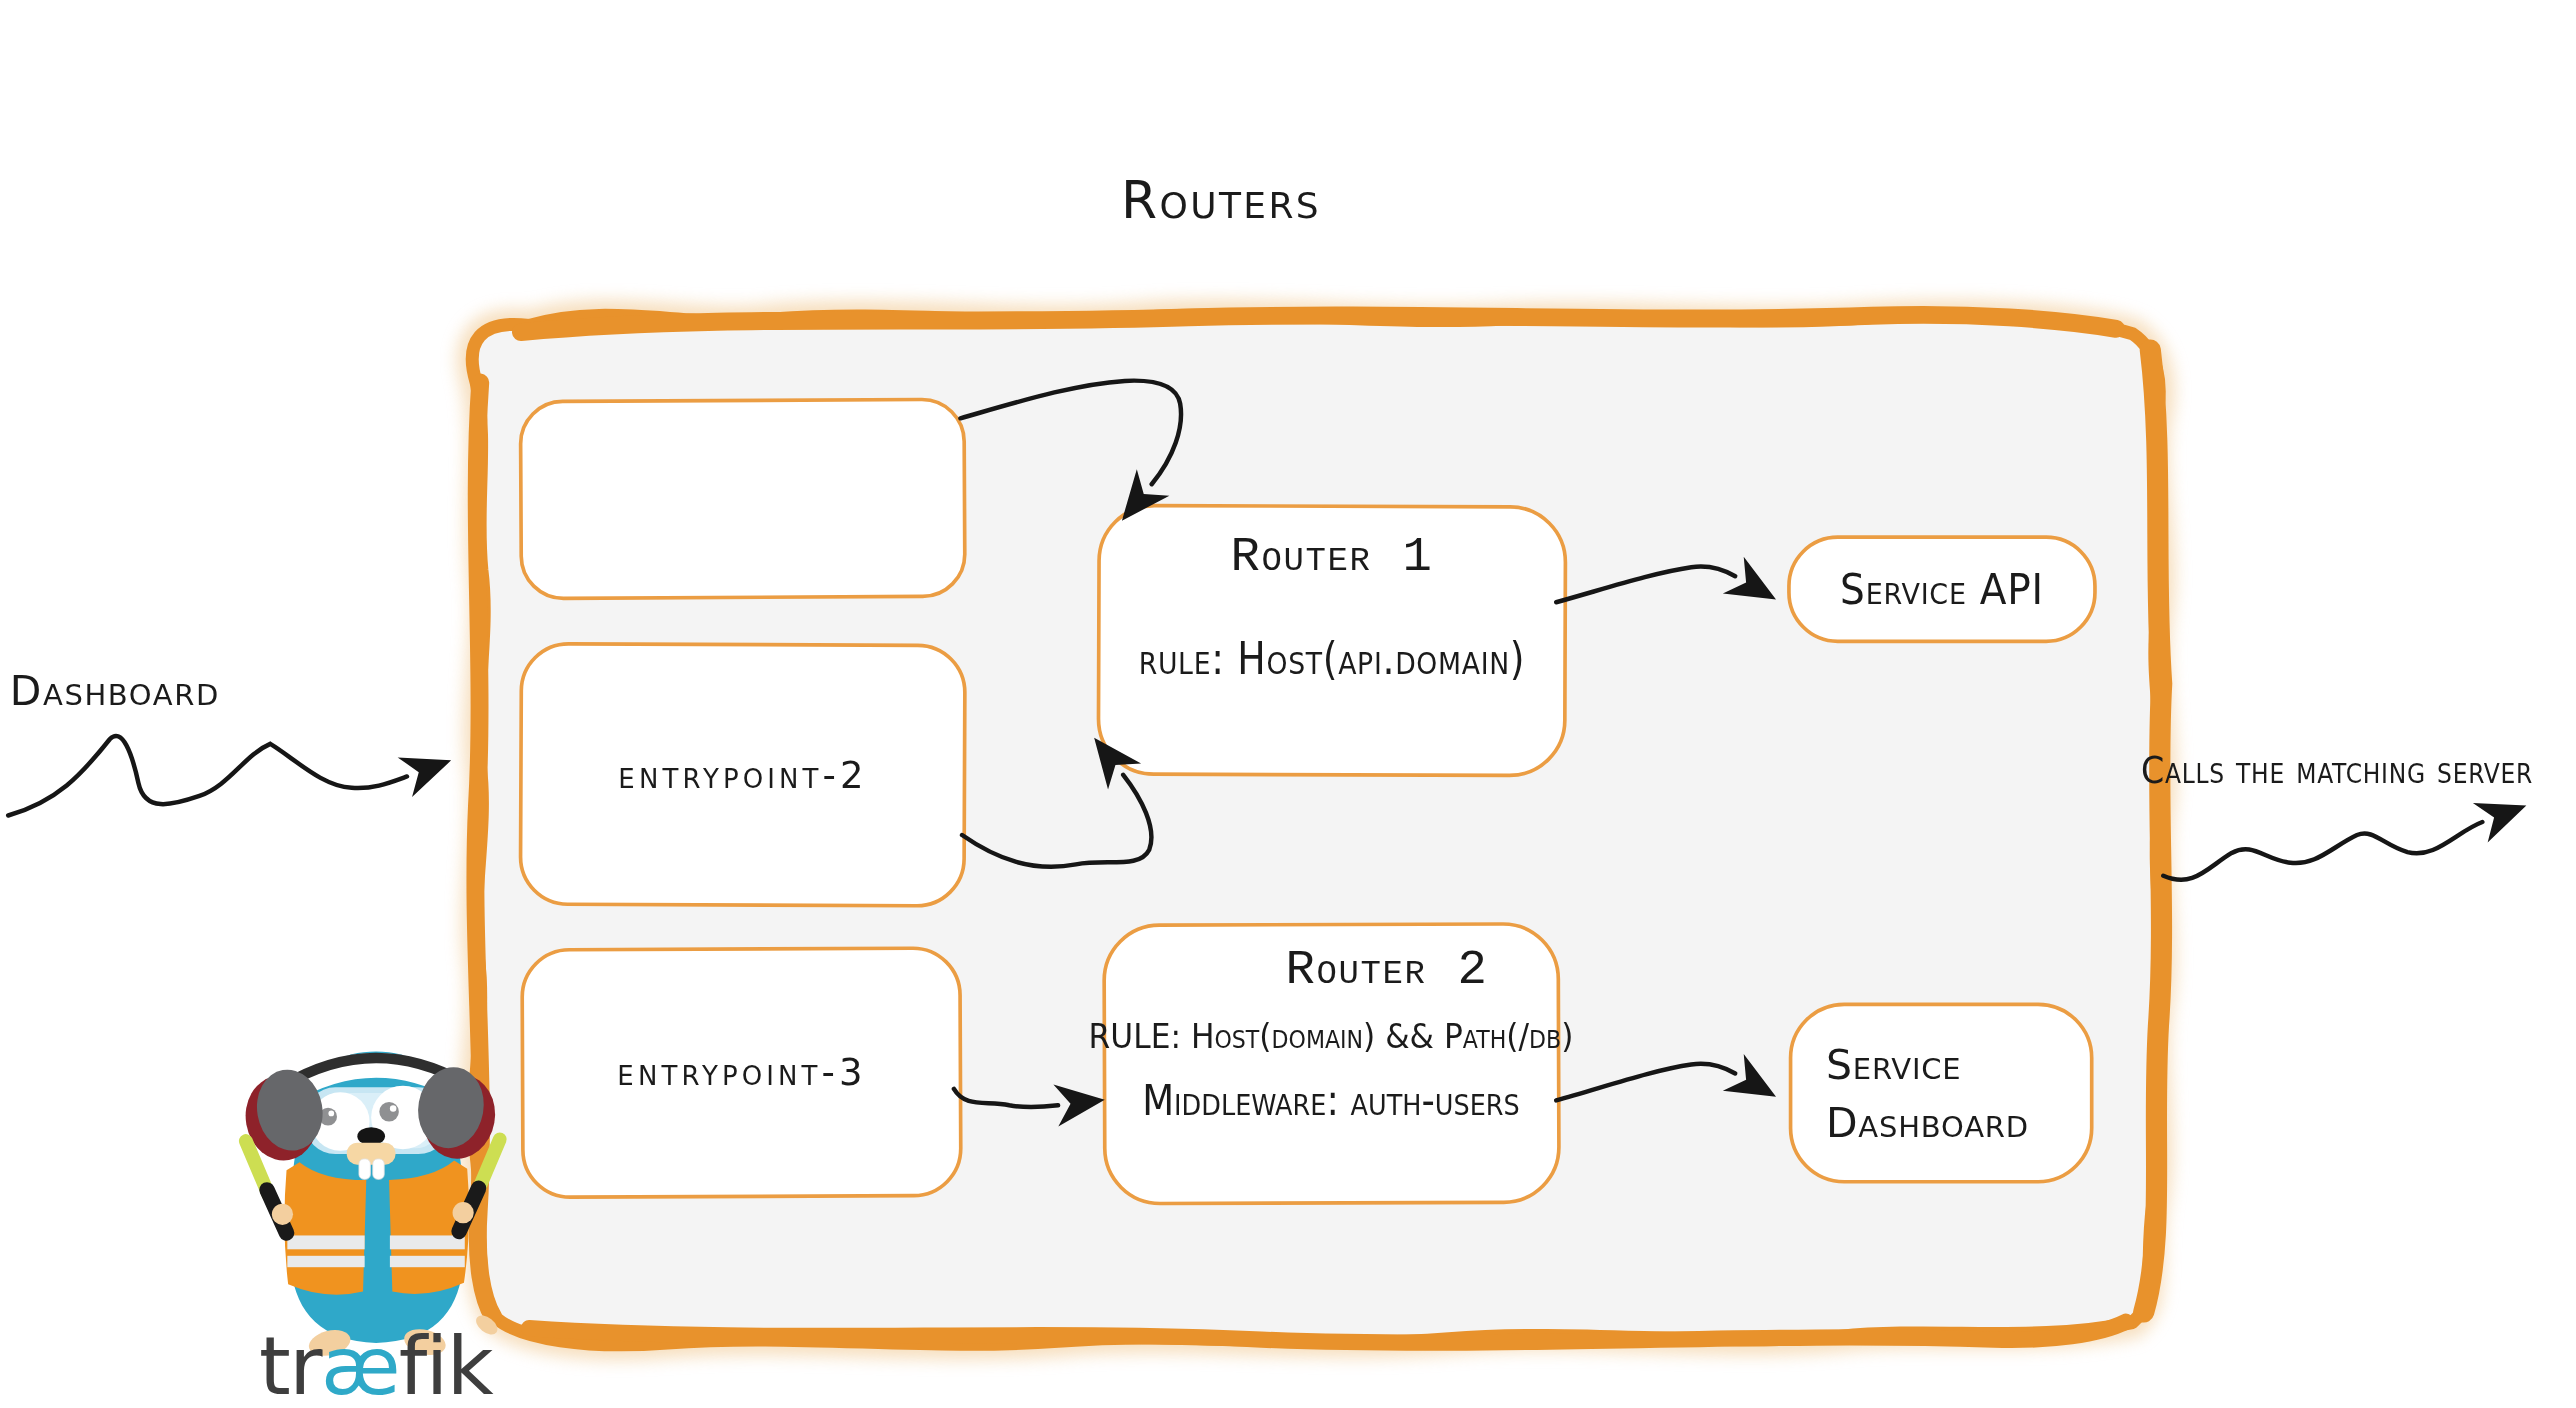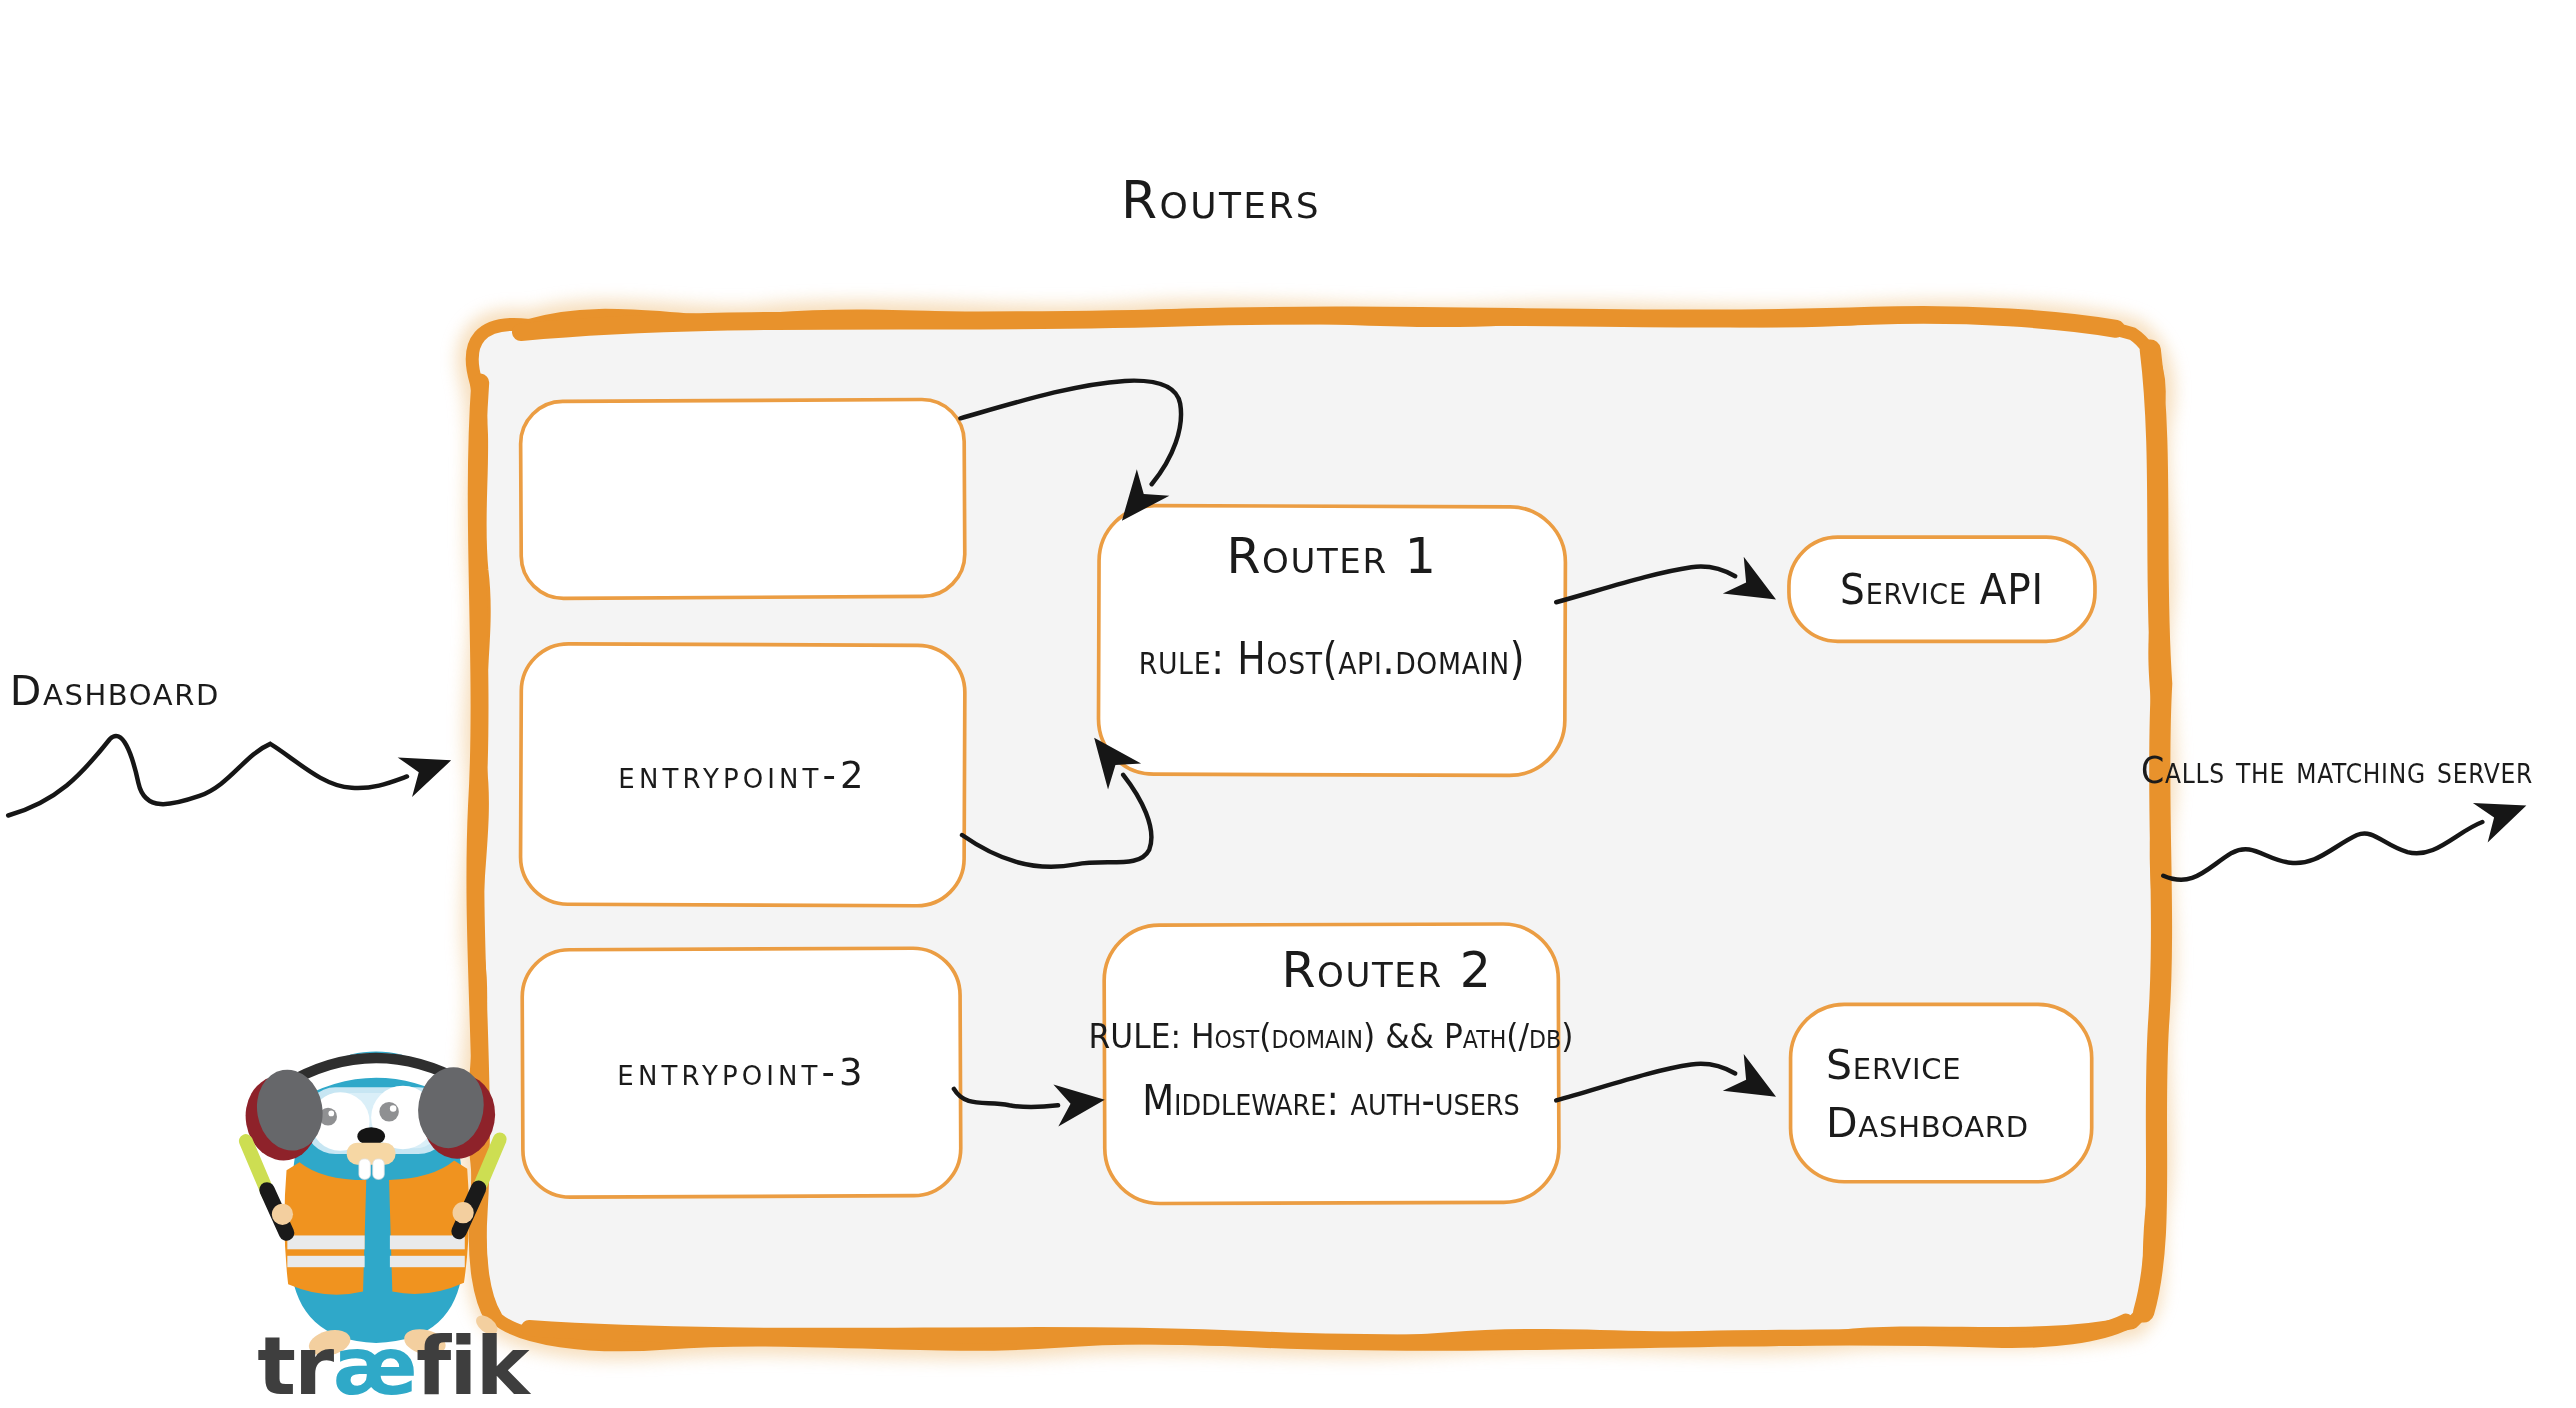--- a/index.html
+++ b/index.html
@@ -4,31 +4,31 @@
 <style>
   html,body{margin:0;padding:0;background:#fff;}
   #canvas{position:relative;width:2576px;height:1408px;background:#ffffff;overflow:hidden;
           font-family:"DejaVu Sans",sans-serif;color:#1b1b1b;}
   #art{position:absolute;left:0;top:0;width:2576px;height:1408px;}
   .lbl{position:absolute;display:flex;align-items:center;justify-content:center;
        font-variant:small-caps;white-space:nowrap;color:#1b1b1b;z-index:2;}
   .left{justify-content:flex-start;}
   .title{font-size:52px;letter-spacing:2.4px;}
   .ep{font-size:37px;letter-spacing:4.1px;}
-  .rtitle{font-size:49px;letter-spacing:1.6px;}
+  .rtitle{font-size:49px;letter-spacing:1.6px;font-family:Liberation Mono, monospace;}
   .rule1{font-size:44px;letter-spacing:0.8px;transform:scaleX(.86);}
   .rule2{font-size:34px;letter-spacing:0;transform:scaleX(.92);}
   .mw{font-size:42px;letter-spacing:0;transform:scaleX(.88);}
   .svc{font-size:42px;letter-spacing:0.8px;transform:scaleX(.93);}
   .svc2{position:absolute;display:flex;flex-direction:column;justify-content:center;
         row-gap:10px;font-variant:small-caps;font-size:41px;letter-spacing:0.8px;z-index:2;}
   .req{font-size:41px;letter-spacing:1.6px;}
   .calls{font-size:37px;letter-spacing:0.8px;transform:scaleX(.9);transform-origin:left center;}
   .wordmark{position:absolute;left:259px;top:1325px;width:269px;height:81px;display:flex;
-            align-items:center;justify-content:flex-end;font-size:81px;font-weight:bold;
+            align-items:center;justify-content:flex-start;font-size:81px;font-weight:normal;
             letter-spacing:-1.6px;color:#3e3e3e;z-index:3;}
   .wordmark .ae{color:#2fa9c8;}
 </style>
 </head>
 <body>
 
 <div id="canvas">
 
   <svg id="art" viewBox="0 0 3165 1730" xmlns="http://www.w3.org/2000/svg">
     <defs>

